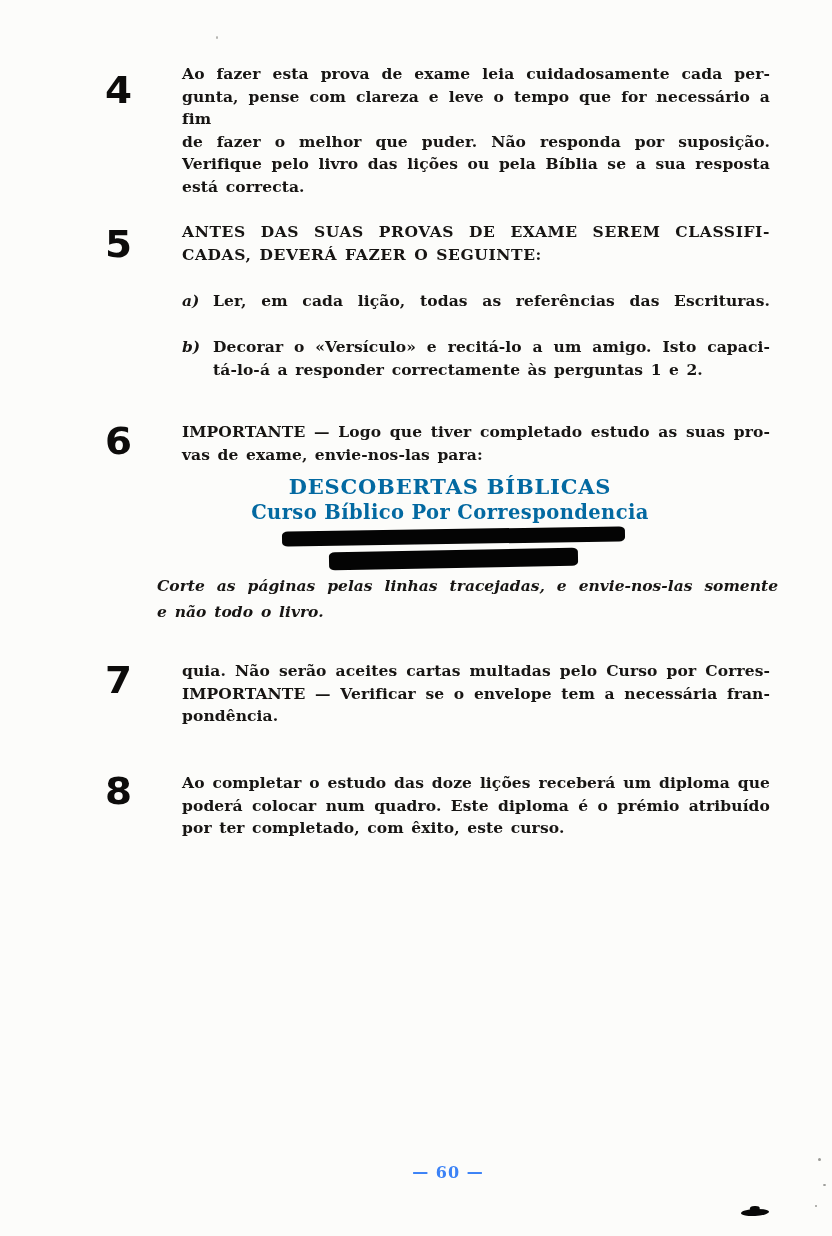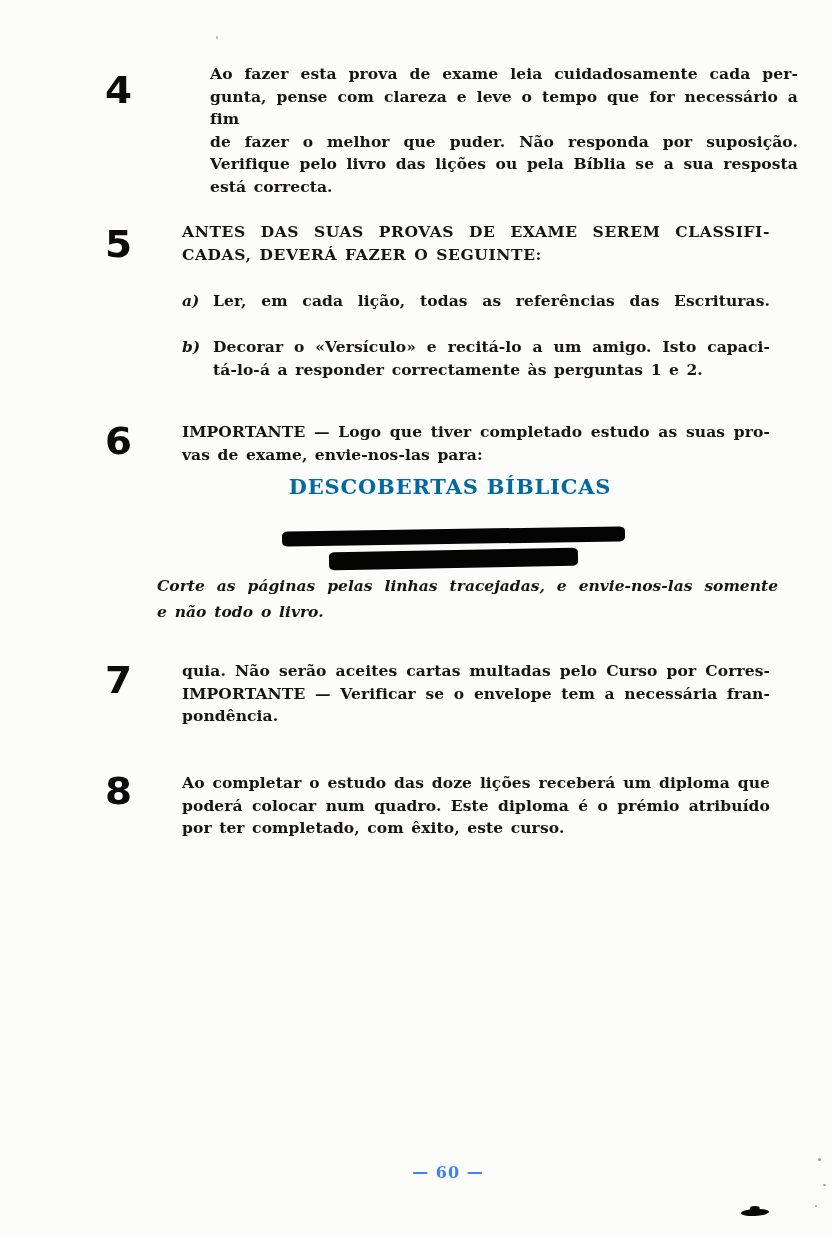--- a/index.html
+++ b/index.html
@@ -105,21 +105,21 @@
   .sp3 { left: 815px; top: 1205px; width: 2px; height: 2px; }
   .sp4 { left: 216px; top: 36px;  width: 2px; height: 3px; background:#b2b2ae; }
   .sp5 { left: 655px; top: 100px; width: 2px; height: 2px; background:#b2b2ae; }
 </style>
 </head>
 <body>
 
 <div class="page">
 
   <div class="num" style="left:96px; top:72px;">4</div>
-  <div class="tblock" style="left:182px; top:63px; width:588px;margin-left:28px;">
+  <div class="tblock" style="left:182px; top:63px; width:588px;">
     <div class="jline">Ao fazer esta prova de exame leia cuidadosamente cada per-</div>
     <div class="jline">gunta, pense com clareza e leve o tempo que for necessário a fim</div>
     <div class="jline">de fazer o melhor que puder. Não responda por suposição.</div>
     <div class="jline">Verifique pelo livro das lições ou pela Bíblia se a sua resposta</div>
     <div class="line">está correcta.</div>
   </div>
 
   <div class="num" style="left:96px; top:226px;">5</div>
   <div class="tblock caps" style="left:182px; top:221px; width:588px;">
     <div class="jline">ANTES DAS SUAS PROVAS DE EXAME SEREM CLASSIFI-</div>
@@ -137,20 +137,21 @@
     <div class="line">tá-lo-á a responder correctamente às perguntas 1 e 2.</div>
   </div>
 
   <div class="num" style="left:96px; top:423px;">6</div>
   <div class="tblock" style="left:182px; top:421px; width:588px;">
     <div class="jline">IMPORTANTE — Logo que tiver completado estudo as suas pro-</div>
     <div class="line">vas de exame, envie-nos-las para:</div>
   </div>
 
   <div class="org-line org-title">DESCOBERTAS BÍBLICAS</div>
+  <div class="org-line org-sub">Curso Bíblico Por Correspondencia</div>
 
   <div class="redaction redaction-1"></div>
   <div class="redaction redaction-2"></div>
 
   <div class="note">
     <div class="jline">Corte as páginas pelas linhas tracejadas, e envie-nos-las somente</div>
     <div class="line">e não todo o livro.</div>
   </div>
 
   <div class="num" style="left:96px; top:662px;">7</div>

